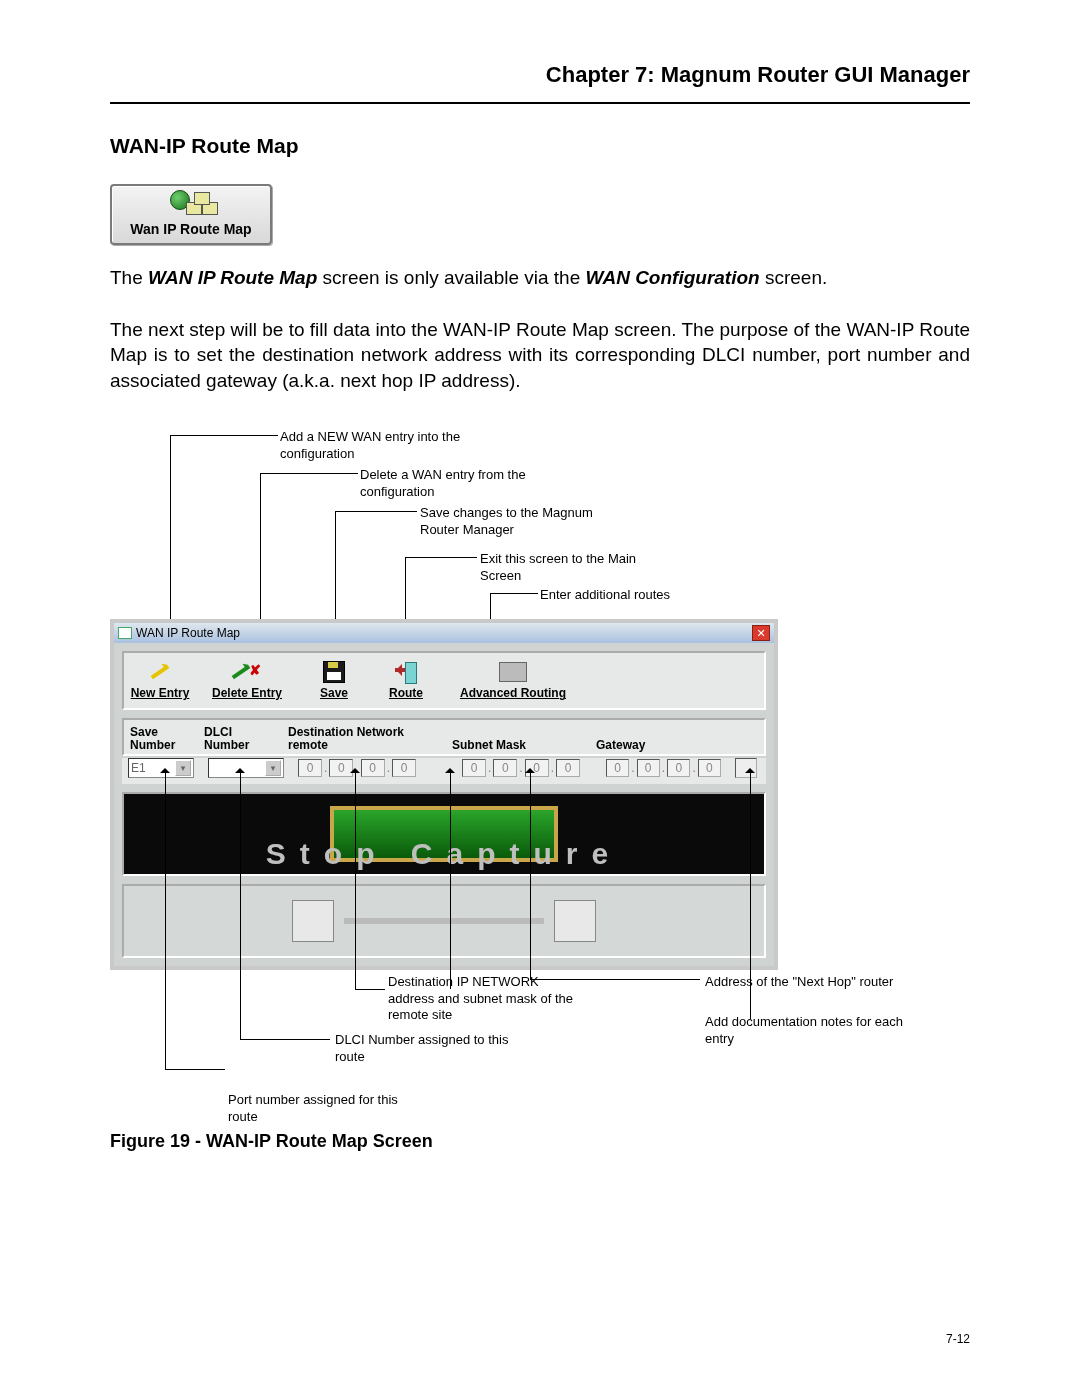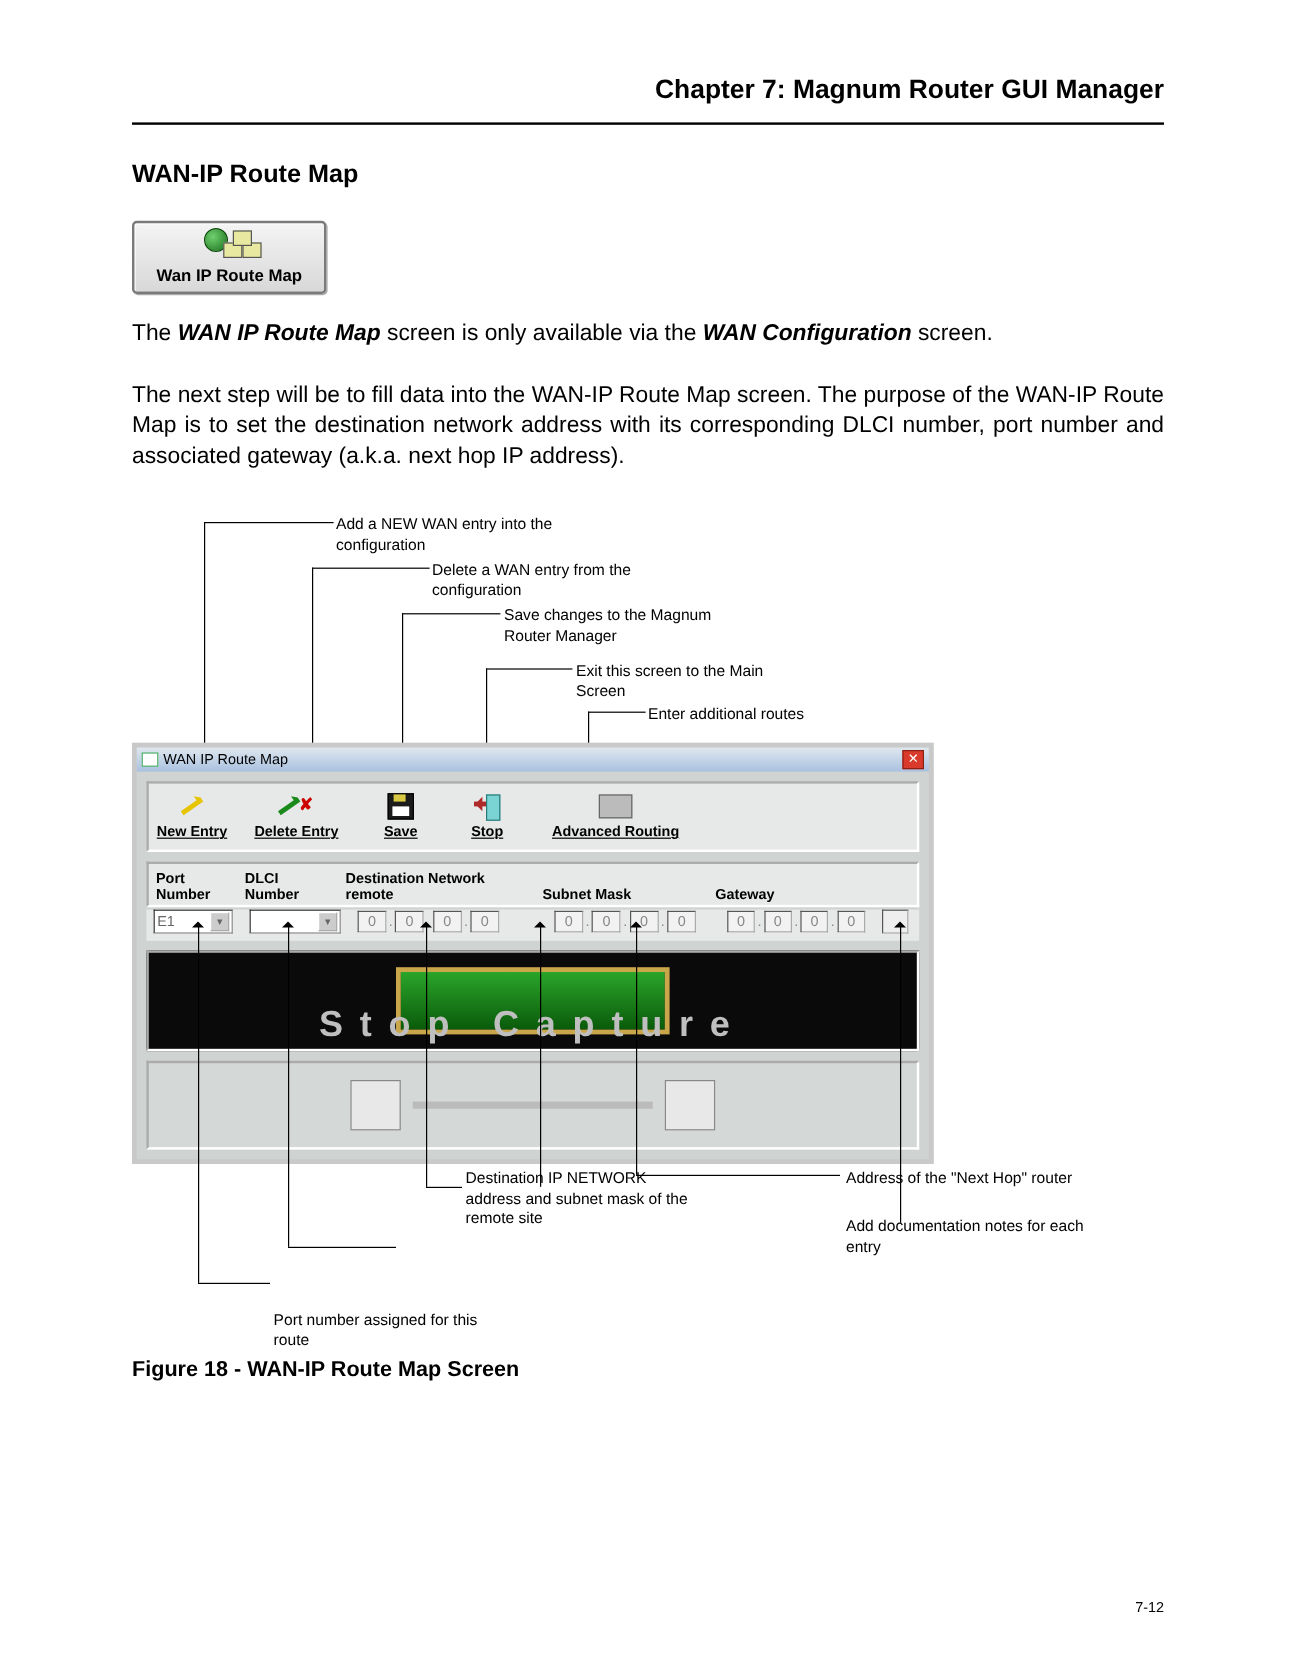--- a/index.html
+++ b/index.html
@@ -199,32 +199,32 @@
           </div>
         <div class="lbl">Save</div>
       </div>
       <div class="t-btn small">
         <div class="glyph">
             <span class="exit-arrow">
               <span class="arr"></span>
               <span class="door"></span>
             </span>
           </div>
-        <div class="lbl">Stop</div>
+        <div class="lbl">Route</div>
       </div>
       <div class="t-btn wide">
         <div class="glyph">
             <span class="adv-icon"></span>
           </div>
         <div class="lbl">Advanced Routing</div>
       </div>
     </div>
 
     <div class="headers-row">
-      <div class="hd w60">Port Number</div>
+      <div class="hd w60">Save Number</div>
       <div class="hd w70">DLCI Number</div>
       <div class="hd w140">Destination Network remote</div>
       <div class="hd w120">Subnet Mask</div>
       <div class="hd w100">Gateway</div>
     </div>
 
     <div class="fields-row">
       <div class="combo">
         <span>E1</span>
         <span class="dd">▾</span>
@@ -280,20 +280,21 @@
   <div class="arrow-head-up" style="left:335px; top:344px;"></div>
 
   <div class="vline" style="left:420px; top:350px; height:210px;"></div>
   <div class="arrow-head-up" style="left:415px; top:344px;"></div>
   <div class="hline" style="left:420px; top:560px; width:170px;"></div>
 
   <div class="vline" style="left:640px; top:350px; height:250px;"></div>
   <div class="arrow-head-up" style="left:635px; top:344px;"></div>
 
   <div class="callout" style="left:118px; top:673px; max-width:200px;">Port number assigned for this route</div>
+  <div class="callout" style="left:225px; top:613px; max-width:200px;">DLCI Number assigned to this route</div>
   <div class="callout" style="left:278px; top:555px; max-width:200px;">Destination IP NETWORK address and subnet mask of  the remote site</div>
   <div class="callout" style="left:595px; top:555px; max-width:200px;">Address of the "Next Hop" router</div>
   <div class="callout" style="left:595px; top:595px; max-width:200px;">Add documentation notes for each entry</div>
 </div>
 
-<div class="fig-caption">Figure 18 - WAN-IP Route Map Screen</div>
+<div class="fig-caption">Figure 19 - WAN-IP Route Map Screen</div>
 
 <div class="page-num">7-12</div>
 
 </body></html>

